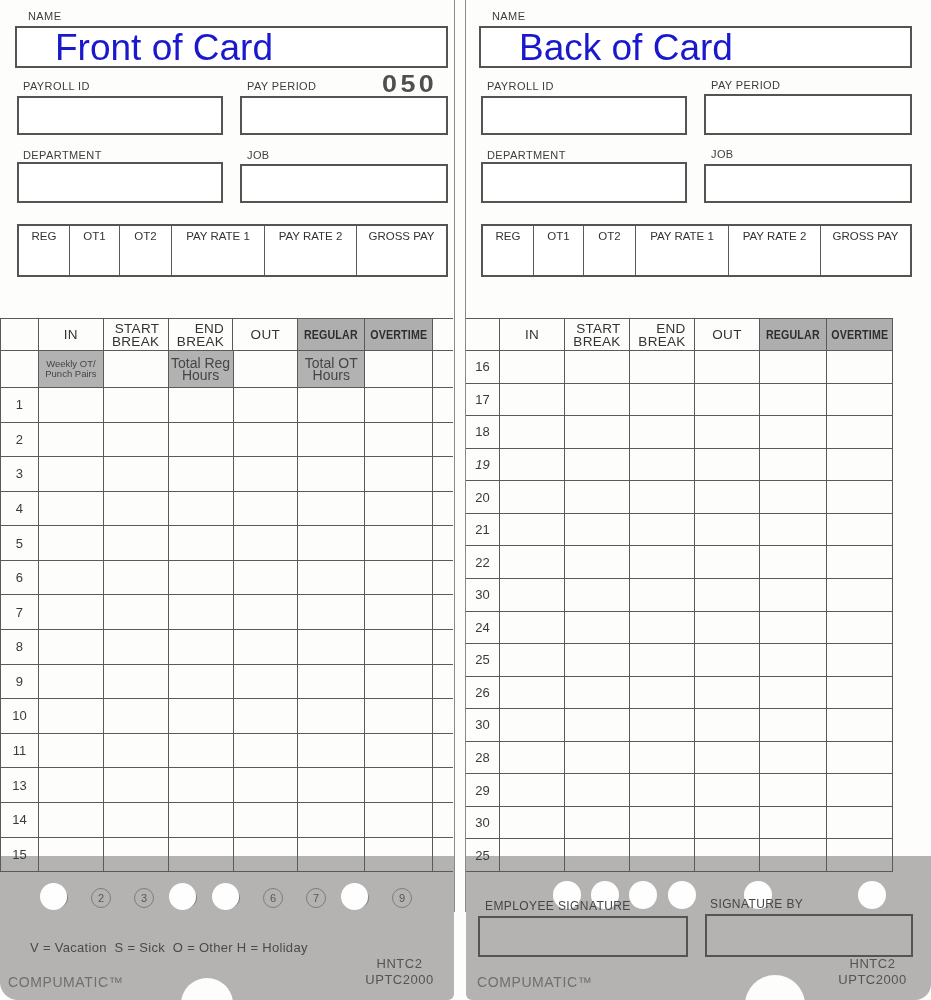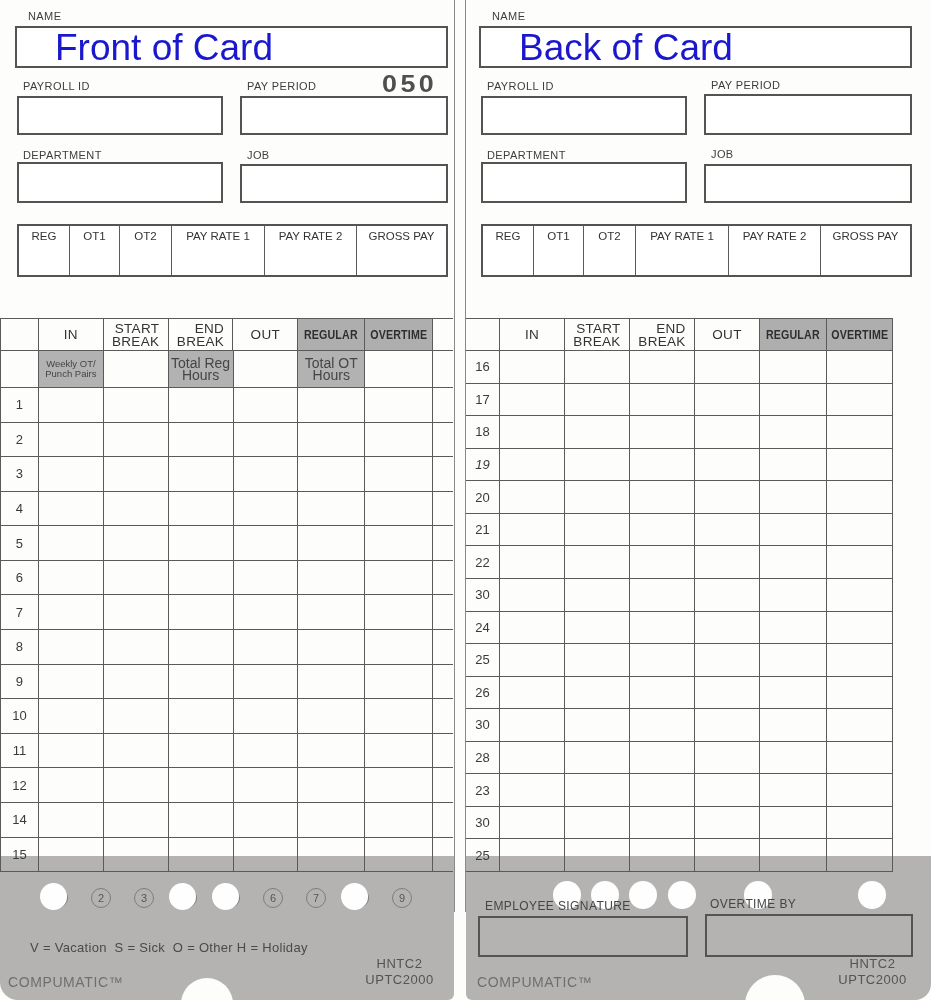--- a/index.html
+++ b/index.html
@@ -262,21 +262,21 @@
         <div class="cell num" style="width: 38px;">11</div>
         <div class="cell" style="width: 65px;"></div>
         <div class="cell" style="width: 65px;"></div>
         <div class="cell" style="width: 65px;"></div>
         <div class="cell" style="width: 65px;"></div>
         <div class="cell" style="width: 67px;"></div>
         <div class="cell" style="width: 68px;"></div>
         <div class="cell ext" style="width: 20px;"></div>
       </div>
       <div class="trow grow">
-        <div class="cell num" style="width: 38px;">12</div>
+        <div class="cell num" style="width: 38px;">13</div>
         <div class="cell" style="width: 65px;"></div>
         <div class="cell" style="width: 65px;"></div>
         <div class="cell" style="width: 65px;"></div>
         <div class="cell" style="width: 65px;"></div>
         <div class="cell" style="width: 67px;"></div>
         <div class="cell" style="width: 68px;"></div>
         <div class="cell ext" style="width: 20px;"></div>
       </div>
       <div class="trow grow">
         <div class="cell num" style="width: 38px;">14</div>
@@ -498,21 +498,21 @@
       <div class="trow grow">
         <div class="cell num" style="width: 34px;">28</div>
         <div class="cell" style="width: 65px;"></div>
         <div class="cell" style="width: 65px;"></div>
         <div class="cell" style="width: 65px;"></div>
         <div class="cell" style="width: 65px;"></div>
         <div class="cell" style="width: 67px;"></div>
         <div class="cell" style="width: 66px;"></div>
       </div>
       <div class="trow grow">
-        <div class="cell num" style="width: 34px;">23</div>
+        <div class="cell num" style="width: 34px;">29</div>
         <div class="cell" style="width: 65px;"></div>
         <div class="cell" style="width: 65px;"></div>
         <div class="cell" style="width: 65px;"></div>
         <div class="cell" style="width: 65px;"></div>
         <div class="cell" style="width: 67px;"></div>
         <div class="cell" style="width: 66px;"></div>
       </div>
       <div class="trow grow">
         <div class="cell num" style="width: 34px;">30</div>
         <div class="cell" style="width: 65px;"></div>
@@ -537,21 +537,21 @@
     <div>
         <div class="hole" style="width: 28px; height: 28px; left: 87px; top: 25px;"></div>
         <div class="hole" style="width: 28px; height: 28px; left: 125px; top: 25px;"></div>
         <div class="hole" style="width: 28px; height: 28px; left: 163px; top: 25px;"></div>
         <div class="hole" style="width: 28px; height: 28px; left: 202px; top: 25px;"></div>
         <div class="hole" style="width: 28px; height: 28px; left: 278px; top: 25px;"></div>
         <div class="hole" style="width: 28px; height: 28px; left: 392px; top: 25px;"></div>
       </div>
     <div class="siglabel" style="left:19px;top:43px">EMPLOYEE SIGNATURE</div>
     <div class="fbox on-gray" style="left:12px;top:60px;width:210px;height:41px"></div>
-    <div class="siglabel" style="left:244px;top:41px">OVERTIME BY</div>
+    <div class="siglabel" style="left:244px;top:41px">SIGNATURE BY</div>
     <div class="fbox on-gray" style="left:239px;top:58px;width:208px;height:43px"></div>
     <div class="brand" style="left:11px;top:118px">COMPUMATIC™</div>
     <div class="model" style="left:359px;top:100px;width:95px">
         <div>HNTC2</div>
         <div>UPTC2000</div>
       </div>
     <div class="notch" style="left:279px;top:119px;width:60px;height:60px"></div>
   </div>
 </div>
 

